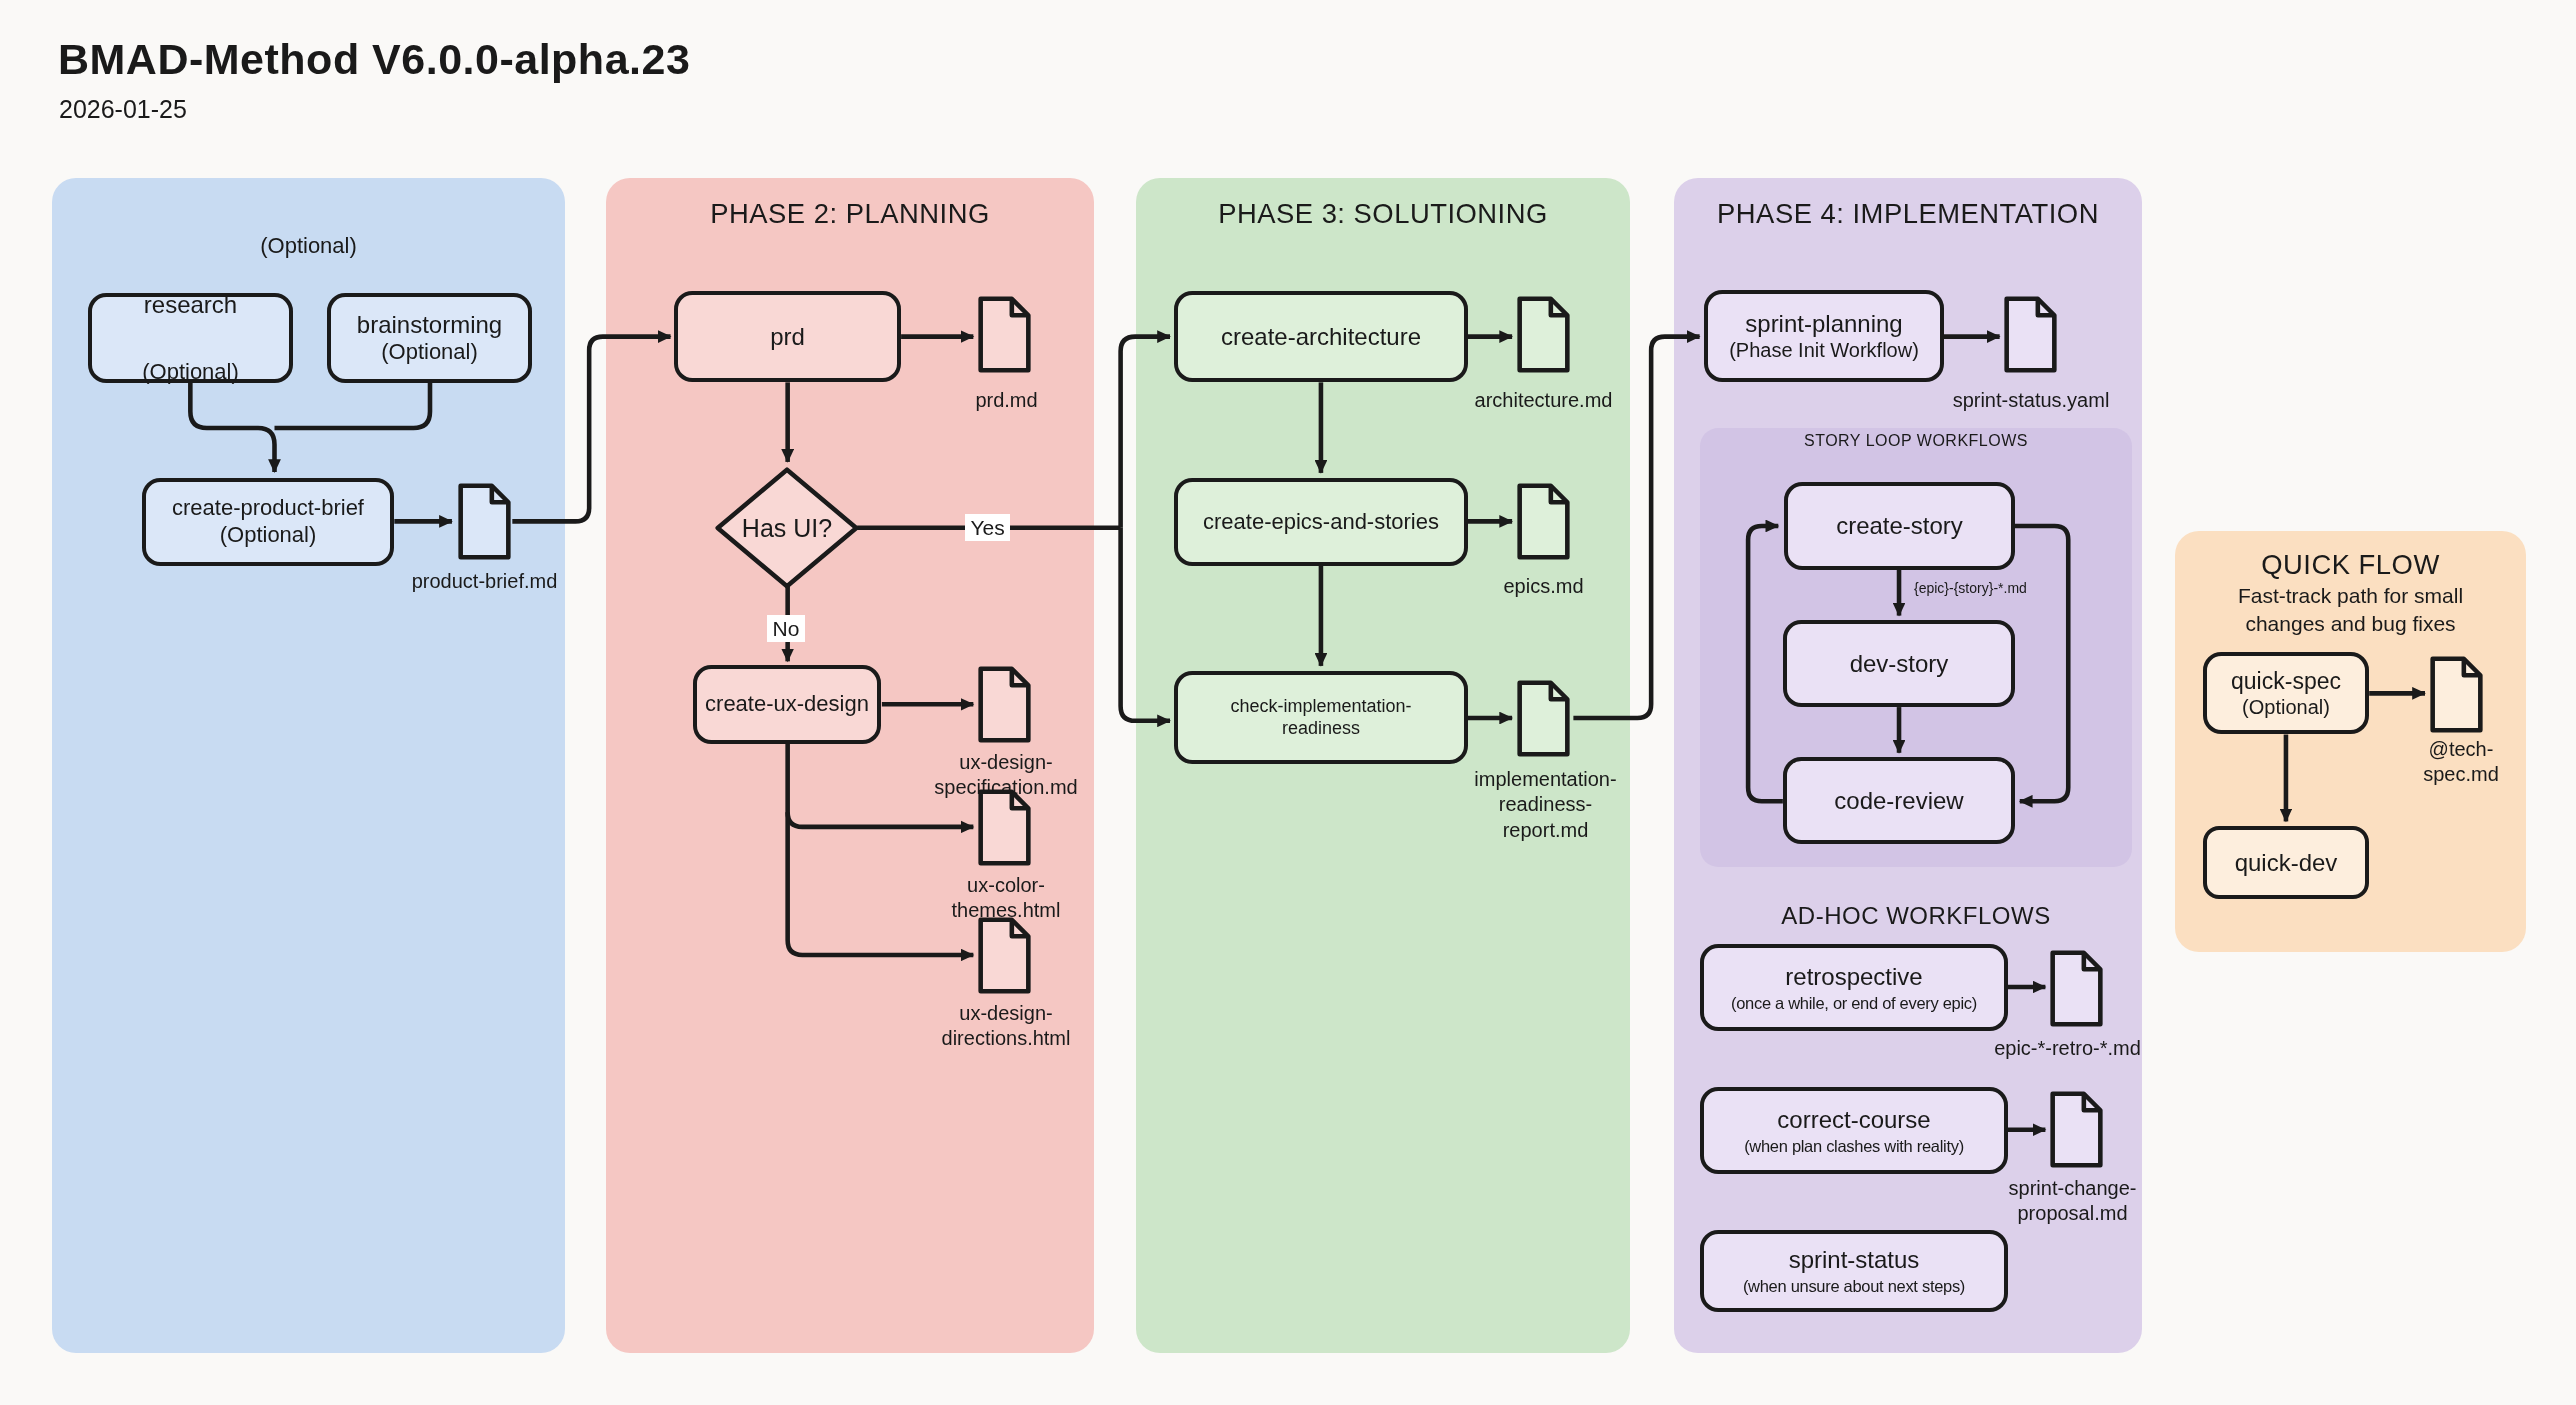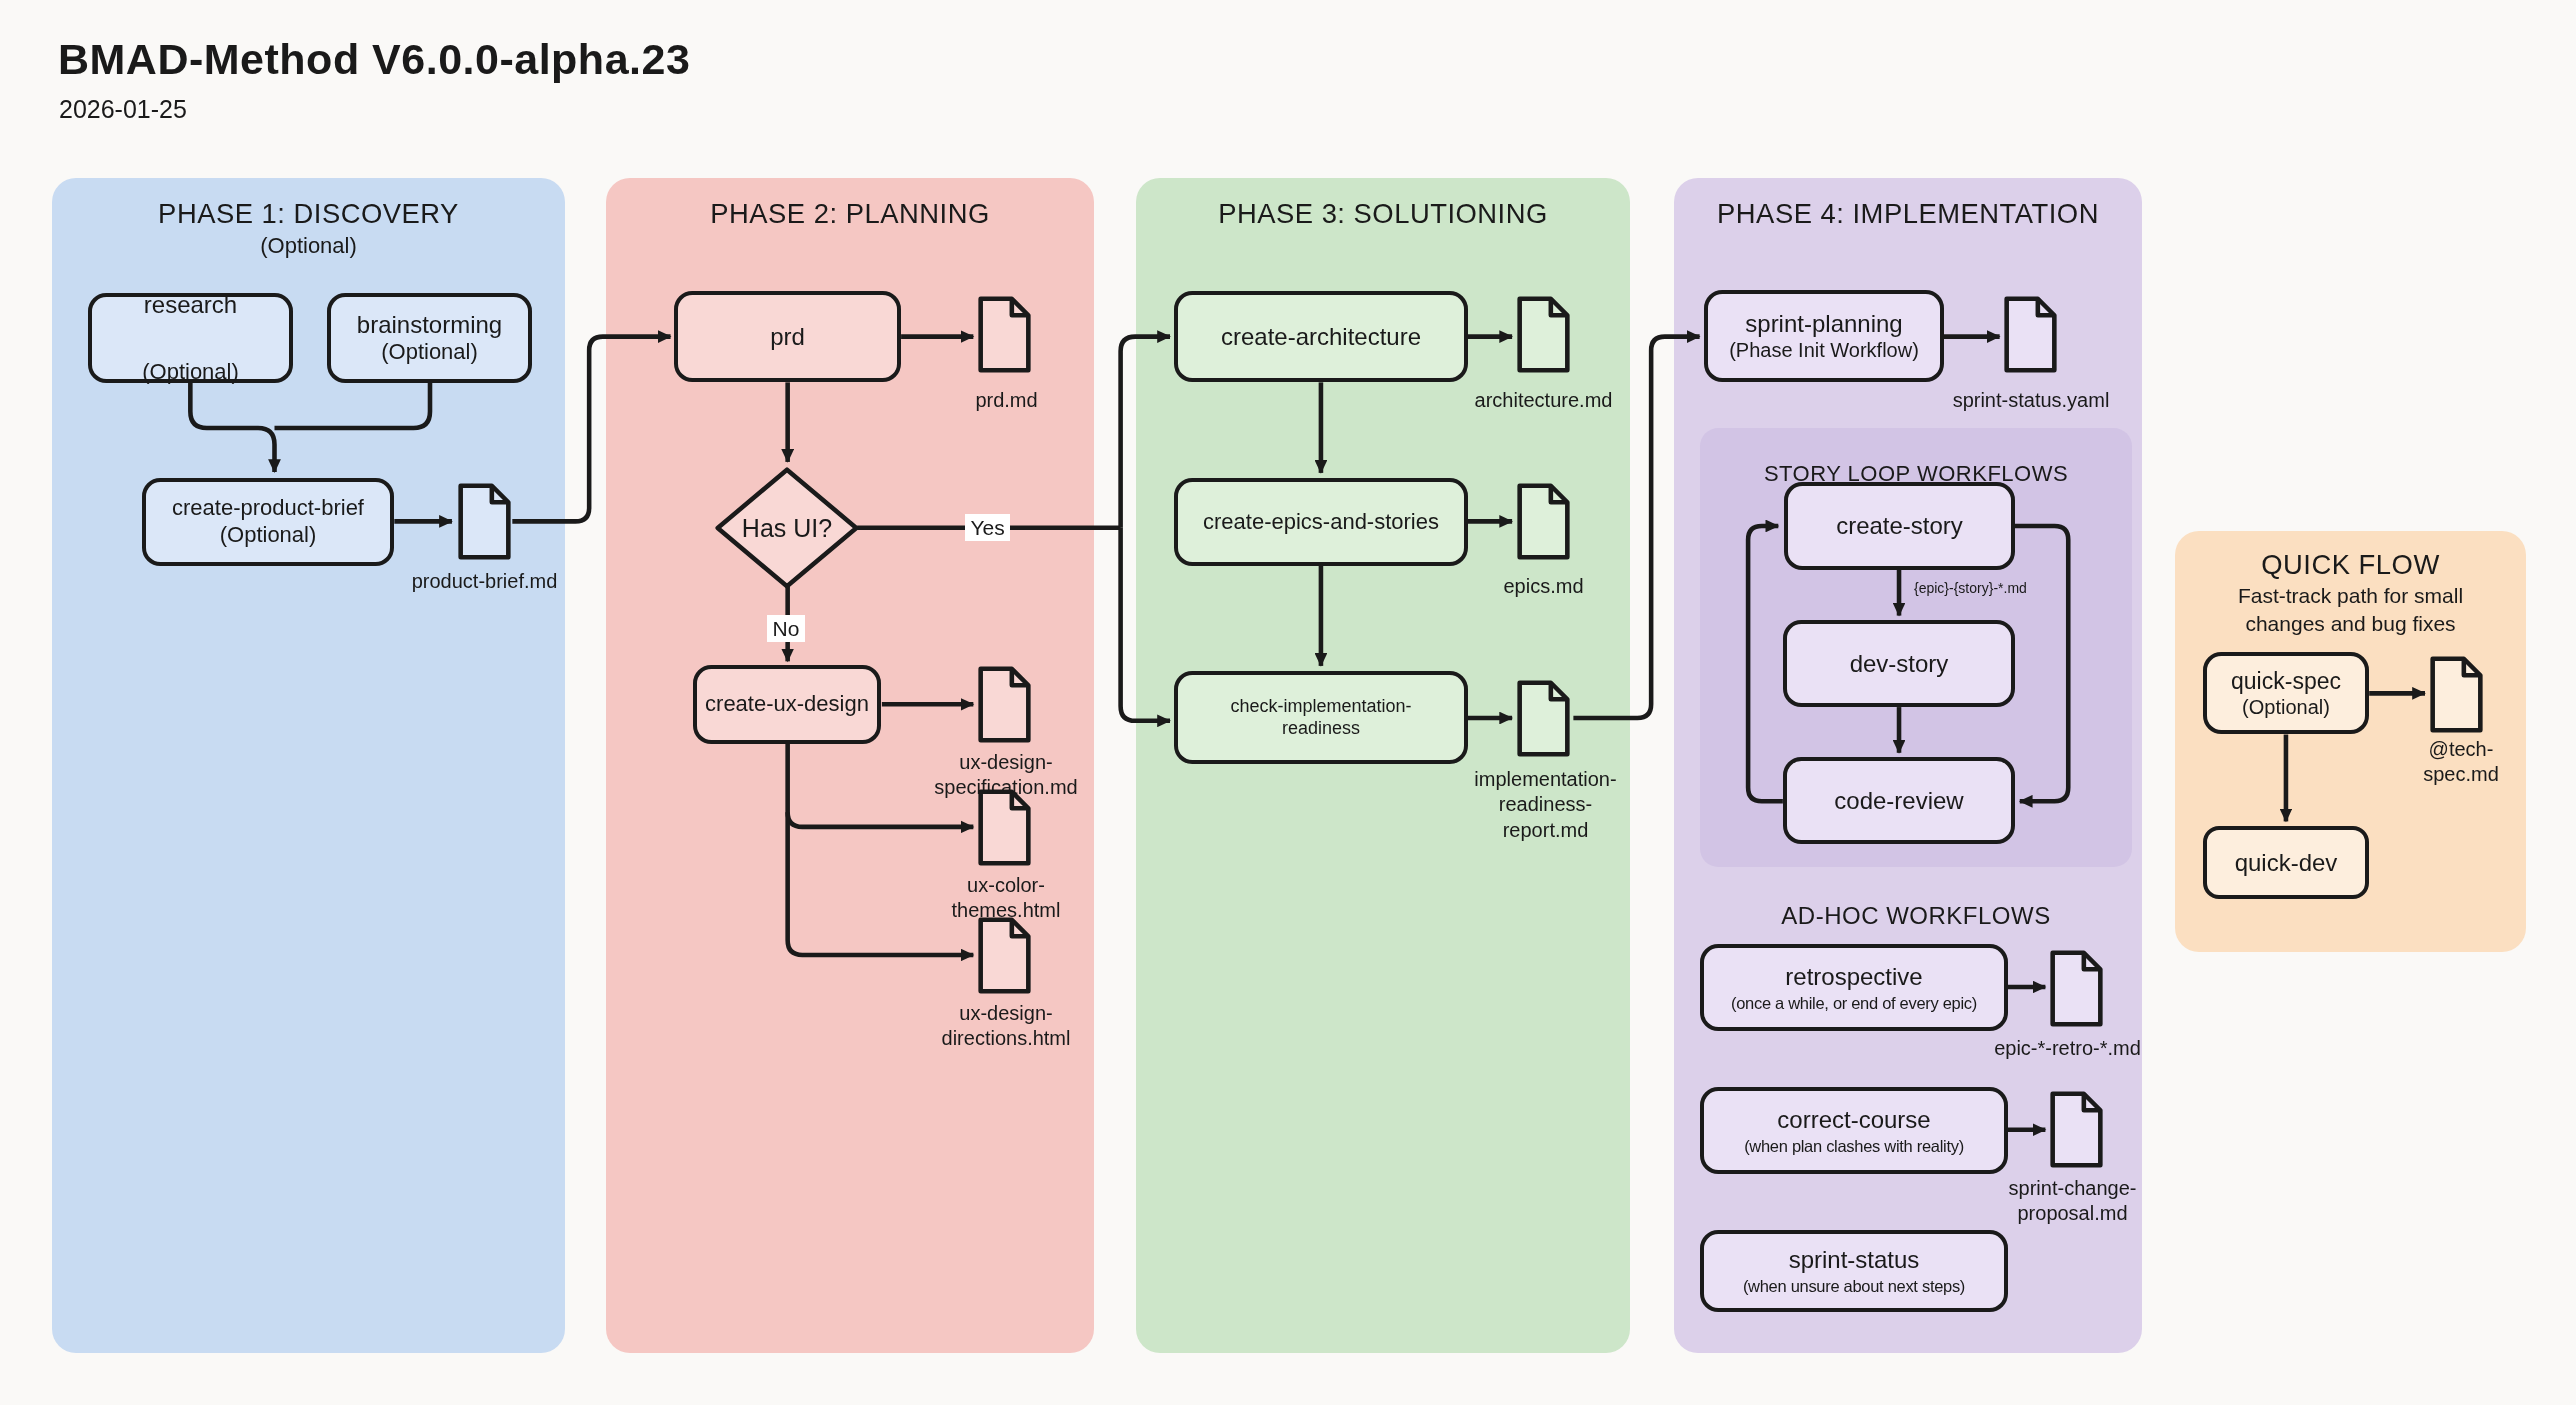--- a/index.html
+++ b/index.html
@@ -43,34 +43,33 @@
   .lay-label{z-index:4;}
   #decision-shape polygon{stroke:var(--ink,#141414);stroke-width:5;stroke-linejoin:round;fill:var(--pink_box,#f9d8d5);}
 </style>
 </head>
 <body>
 
 <div id="diagram-title" class="lay-label">BMAD-Method V6.0.0-alpha.23</div>
 <div id="diagram-date" class="lay-label">2026-01-25</div>
 
 <div class="panel lay-panel" style="left:52px;top:178px;width:513px;height:1175px;background:var(--blue_panel);">
-  <div class="panel-title" style="top:20px;">PHASE 1: DISCOVERY</div>
   <div class="panel-subtitle" style="top:55px;">(Optional)</div>
 </div>
 <div class="panel lay-panel" style="left:606px;top:178px;width:488px;height:1175px;background:var(--pink_panel);">
   <div class="panel-title" style="top:20px;">PHASE 2: PLANNING</div>
 </div>
 <div class="panel lay-panel" style="left:1136px;top:178px;width:494px;height:1175px;background:var(--green_panel);">
   <div class="panel-title" style="top:20px;">PHASE 3: SOLUTIONING</div>
 </div>
 <div class="panel lay-panel" style="left:1674px;top:178px;width:468px;height:1175px;background:var(--purple_panel);">
   <div class="panel-title" style="top:20px;">PHASE 4: IMPLEMENTATION</div>
 </div>
 <div class="panel lay-panel" style="left:1700px;top:428px;width:432px;height:439px;background:var(--purple_subpanel);border-radius:18.3px;z-index:2;">
-  <div class="panel-title" style="top:33px;font-size:22px;">STORY LOOP WORKFLOWS</div>
+  <div class="panel-title" style="top:4px;font-size:16px;">STORY LOOP WORKFLOWS</div>
 </div>
 <div class="panel lay-panel" style="left:2175px;top:531px;width:351px;height:421px;background:var(--orange_panel);">
   <div class="panel-title" style="top:18.3px;">QUICK FLOW</div>
   <div class="panel-subtitle" style="top:53px;font-size:21px;">Fast-track path for small</div>
   <div class="panel-subtitle" style="top:81px;font-size:21px;">changes and bug fixes</div>
 </div>
 <div class="section-title lay-label" style="left:1700px;top:902px;width:432px;">AD-HOC WORKFLOWS</div>
 
 <svg id="wires" width="2576" height="1405" viewBox="0 0 2816 1536">
   <defs>

